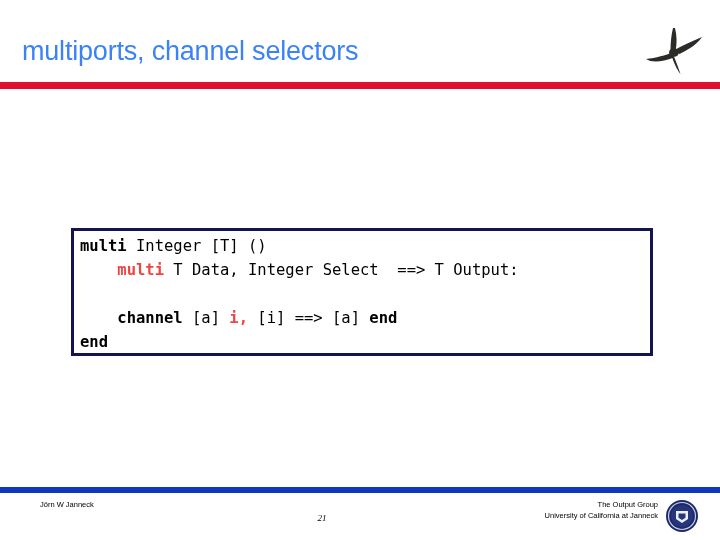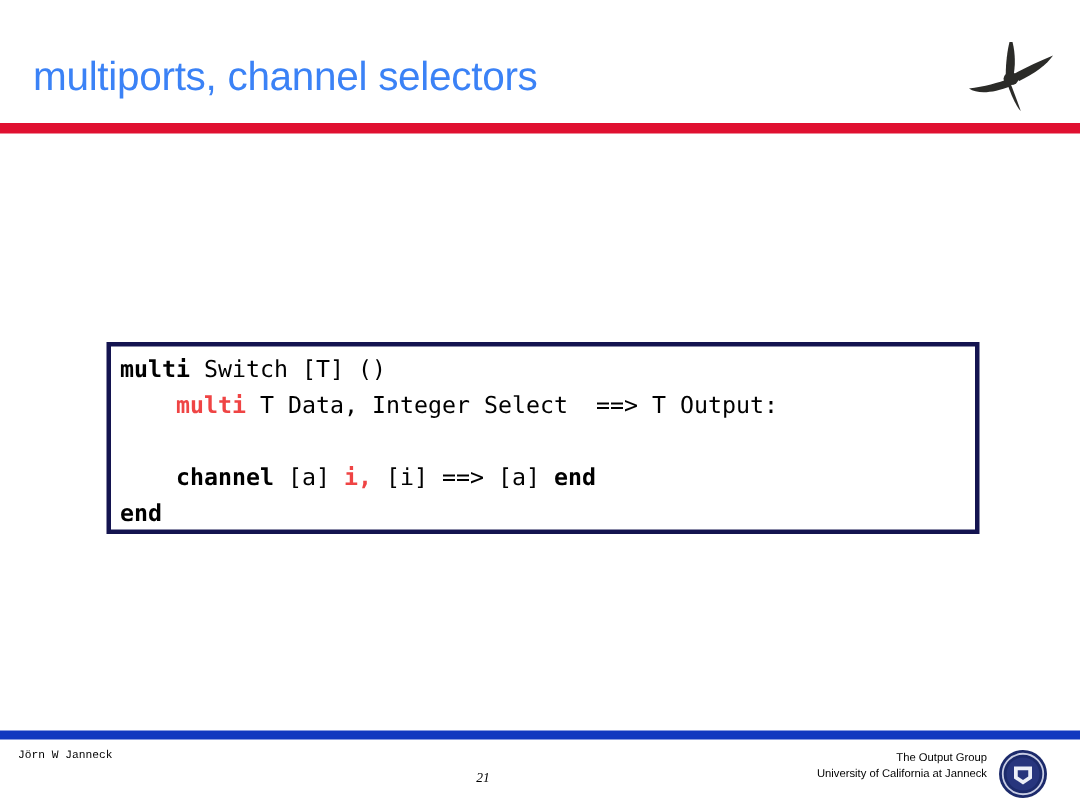--- a/index.html
+++ b/index.html
@@ -81,23 +81,23 @@
   #footer-rule {
     position: absolute;
     left: 0px;
     top: 487px;
     width: 720px;
     height: 6px;
     background: #1038bf;
   }
   #footer-author {
     position: absolute;
-    left: 12px;
+    left: 40px;
     top: 500px;
-    font-family: Liberation Mono, monospace;
+    font-family: Liberation Sans, sans-serif;
     font-size: 7.5px;
     color: #000000;
     white-space: nowrap;
   }
   #footer-pagenum {
     position: absolute;
     left: 0px;
     top: 513px;
     width: 644px;
     text-align: center;
@@ -138,21 +138,21 @@
       <path d="M38.5 28.5 C 32 31, 22 34, 12 35 C 18 39, 28 38, 40 33.5 Z"></path>
       <path d="M39 30 C 41.5 36, 44 43, 46.5 50 C 44.5 48, 41 42, 38 33 Z"></path>
       <ellipse cx="40" cy="28.5" rx="5" ry="4.2"></ellipse>
     </g>
   </svg>
 </div>
 
 <div id="header-rule"></div>
 
 <div id="code-box">
-  <pre id="code-text"><span class="kw-bold">multi</span><span> Switch [T] ()</span>
+  <pre id="code-text"><span class="kw-bold">multi</span><span> Integer [T] ()</span>
 <span>    </span><span class="kw-red">multi</span><span> T Data, Integer Select  ==&gt; T Output:</span>
 <span></span>
 <span>    </span><span class="kw-bold">channel</span><span> [a] </span><span class="kw-red">i,</span><span> [i] ==&gt; [a] </span><span class="kw-bold">end</span>
 <span class="kw-bold">end</span></pre>
 </div>
 
 <div id="footer-rule"></div>
 
 <div id="footer-author">Jörn W Janneck</div>
 

